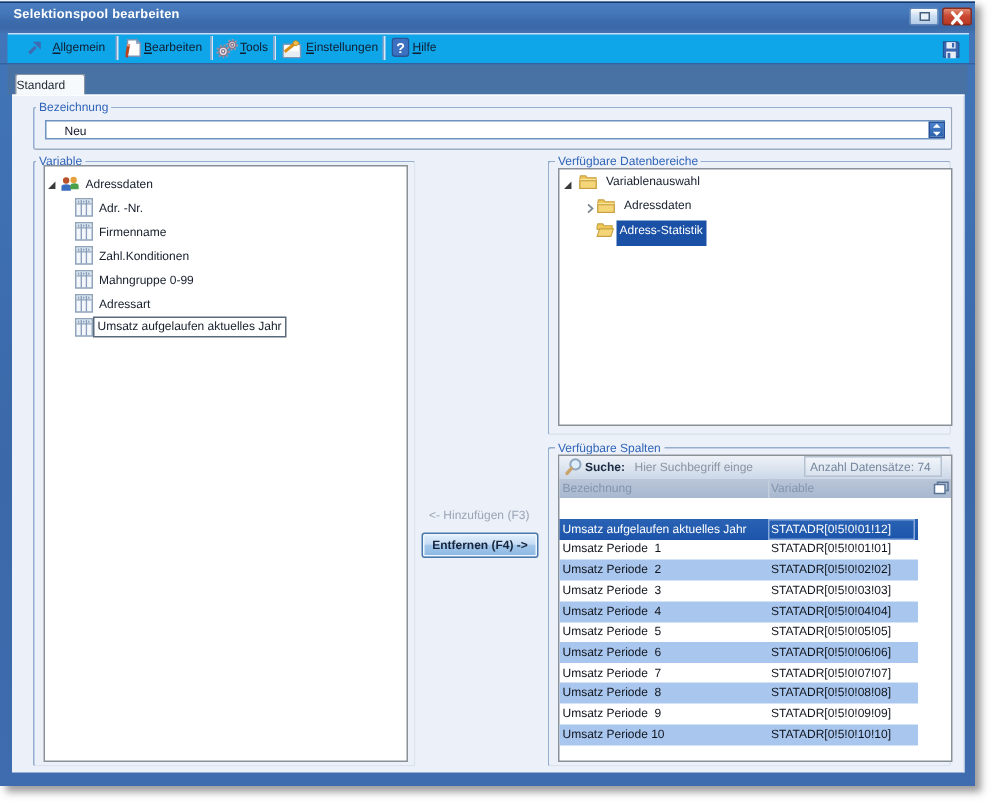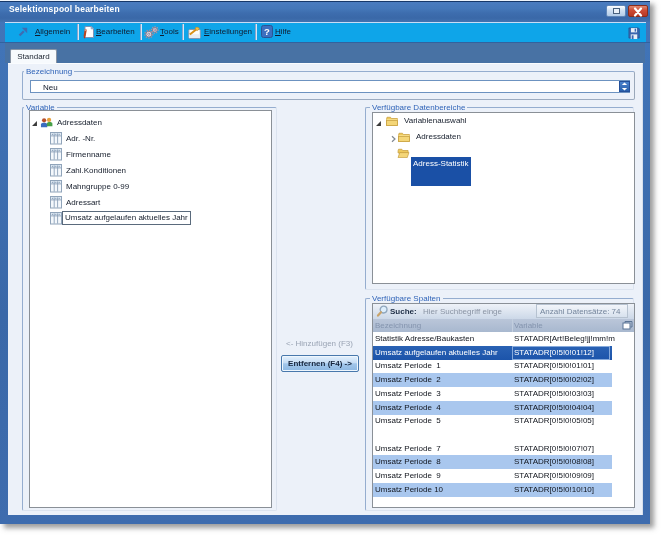--- a/index.html
+++ b/index.html
@@ -15,33 +15,33 @@
 #btnrestore .g{position:absolute;left:6px;top:2px;width:7px;height:6px;border:1px solid #48617e;background:#e8f0f8}
 #btnclose{position:absolute;left:628px;top:5px;width:20px;height:12px;background:linear-gradient(#e08a72,#cc4a34 45%,#b63824);border:1px solid #8a2c1c;border-radius:2px;color:#fff;font-size:8px;font-weight:bold;text-align:center;line-height:12px}
 
 #toolbar{position:absolute;left:5px;top:22px;width:641px;height:20px;background:#0ea5e9;box-shadow:inset 0 1px 0 #c9dcf5;}
 #toolbar .sep{position:absolute;top:2px;width:1px;height:16px;background:#8aa6cc;box-shadow:1px 0 0 #d8e6f6}
 .tbtxt{position:absolute;top:5px;font-size:8px;color:#101c30}
 .tbtxt u{text-decoration:underline}
 #tbline{position:absolute;left:0;top:42px;width:650px;height:1px;background:#33629e}
 
 #tabstrip{position:absolute;left:5px;top:43px;width:640px;height:20px;background:#4872a4}
-#tab{position:absolute;left:10px;top:49px;width:47px;height:15px;line-height:14px;background:#f7fafd;border:1px solid #8894a4;border-bottom:none;border-radius:2px 2px 0 0;font-size:8px;color:#1c2430;text-align:center}
+#tab{position:absolute;left:10px;top:49px;width:47px;height:15px;line-height:14px;background:#f7fafd;border:1px solid #8894a4;border-bottom:none;border-radius:2px 2px 0 0;font-size:8px;color:#1c2430;}
 
 #page{position:absolute;left:8px;top:63px;width:635px;height:452px;background:#ecf1f9;border-top:1px solid #fafcfe;border-right:1px solid #d8e0ec}
 .grp{position:absolute;border:1px solid;border-color:#95adcf #dbe3ef #dbe3ef #95adcf;border-radius:2px}
 .grplabel{position:absolute;font-size:8px;color:#3064b8;background:#ecf1f9;padding:0 2px;white-space:nowrap}
 .whitebox{position:absolute;background:#fff;border:1px solid #8a9097}
 
 #combo{position:absolute;left:30px;top:80px;width:600px;height:13px;background:#fff;border:1px solid #6c92c0}
 #combo .txt{position:absolute;left:12px;top:2px;font-size:8px;color:#101828}
 #combobtn{position:absolute;left:619px;top:81px;width:11px;height:11px;background:linear-gradient(#4a82cc,#2a61ad);border:1px solid #24509a}
 
 .trow{position:absolute;height:16px;font-size:8px;color:#151d2b;line-height:16px;white-space:nowrap}
-.sel{display:inline-block;background:#1a50a6;color:#fff;padding:0 2px;line-height:13px;height:29px;margin-top:12px;vertical-align:top}
+.sel{display:inline-block;background:#1a50a6;color:#fff;padding:0 2px;line-height:13px;height:17px;margin-top:2px;vertical-align:top}
 .focusrect{display:inline-block;border:1px solid #5a6a7c;background:#fff;padding:0 2px;line-height:12px;height:14px;margin-top:0px;vertical-align:top}
 
 .grow{position:absolute;left:373px;width:260px;height:14px;font-size:8px;color:#10141c;line-height:14px;white-space:nowrap;overflow:hidden;padding-left:2px}
 .grow.alt{background:#a9c7ee;width:239px}
 .grow .c2{position:absolute;left:141px;top:0;font-style:normal}
 #gselrow{background:linear-gradient(#2a62b4,#1c54aa);color:#fff;width:239px}
 #gselrow .c2{outline:1px solid #86aadc;outline-offset:-1px;left:139px;padding-left:2px;width:98px;height:14px;display:inline-block}
 
 #addbtn{position:absolute;left:286px;top:339px;font-size:8px;color:#9aa4b4}
 #delbtn{position:absolute;left:281px;top:355px;width:78px;height:17px;background:linear-gradient(#e4f1fd 0%,#c6ddf5 44%,#a2c6ea 52%,#8cb7e2 100%);border:1px solid #4878ac;border-radius:2px;box-shadow:inset 0 0 0 1px #eef6fd;font-size:8px;font-weight:bold;color:#15243c;text-align:center;line-height:15px}
@@ -228,27 +228,27 @@
 
   <div class="abs" style="left:373px;top:319px;width:261px;height:13px;background:linear-gradient(#bac6d9,#a8b8cf)"></div>
   <div class="abs" style="left:375px;top:321px;font-size:8px;color:#8494ae">Bezeichnung</div>
   <div class="abs" style="left:514px;top:321px;font-size:8px;color:#8494ae">Variable</div>
   <div class="abs" style="left:512px;top:319px;width:1px;height:13px;background:#c2cede"></div>
   <svg class="abs" style="left:622px;top:320px" width="11" height="11" viewBox="0 0 11 11">
     <rect x="1" y="3" width="7" height="6" fill="#fff" stroke="#5a7496"></rect>
     <path d="M3 3 v-1.5 h7 v5.5 h-1.5" fill="none" stroke="#5a7496"></path>
   </svg>
 
-  <div class="grow" style="top:332px"><span>Statistik Adresse/Baukasten</span><span class="c2">STATADR[Art!Beleg!jj!mm!m</span></div>
   <div class="grow" id="gselrow" style="top:345.7px"><span>Umsatz aufgelaufen aktuelles Jahr</span><span class="c2">STATADR[0!5!0!01!12]</span></div>
   <div class="grow" style="top:359.4px"><span>Umsatz Periode&nbsp;&nbsp;1</span><span class="c2">STATADR[0!5!0!01!01]</span></div>
   <div class="grow alt" style="top:373.1px"><span>Umsatz Periode&nbsp;&nbsp;2</span><span class="c2">STATADR[0!5!0!02!02]</span></div>
   <div class="grow" style="top:386.8px"><span>Umsatz Periode&nbsp;&nbsp;3</span><span class="c2">STATADR[0!5!0!03!03]</span></div>
   <div class="grow alt" style="top:400.5px"><span>Umsatz Periode&nbsp;&nbsp;4</span><span class="c2">STATADR[0!5!0!04!04]</span></div>
   <div class="grow" style="top:414.2px"><span>Umsatz Periode&nbsp;&nbsp;5</span><span class="c2">STATADR[0!5!0!05!05]</span></div>
+  <div class="grow alt" style="top:427.9px"><span>Umsatz Periode&nbsp;&nbsp;6</span><span class="c2">STATADR[0!5!0!06!06]</span></div>
   <div class="grow" style="top:441.6px"><span>Umsatz Periode&nbsp;&nbsp;7</span><span class="c2">STATADR[0!5!0!07!07]</span></div>
   <div class="grow alt" style="top:455.3px"><span>Umsatz Periode&nbsp;&nbsp;8</span><span class="c2">STATADR[0!5!0!08!08]</span></div>
   <div class="grow" style="top:469px"><span>Umsatz Periode&nbsp;&nbsp;9</span><span class="c2">STATADR[0!5!0!09!09]</span></div>
   <div class="grow alt" style="top:482.7px"><span>Umsatz Periode 10</span><span class="c2">STATADR[0!5!0!10!10]</span></div>
 
   <div id="addbtn">&lt;- Hinzufügen (F3)</div>
   <div id="delbtn">Entfernen (F4) -&gt;</div>
 </div>
 
 </body></html>

